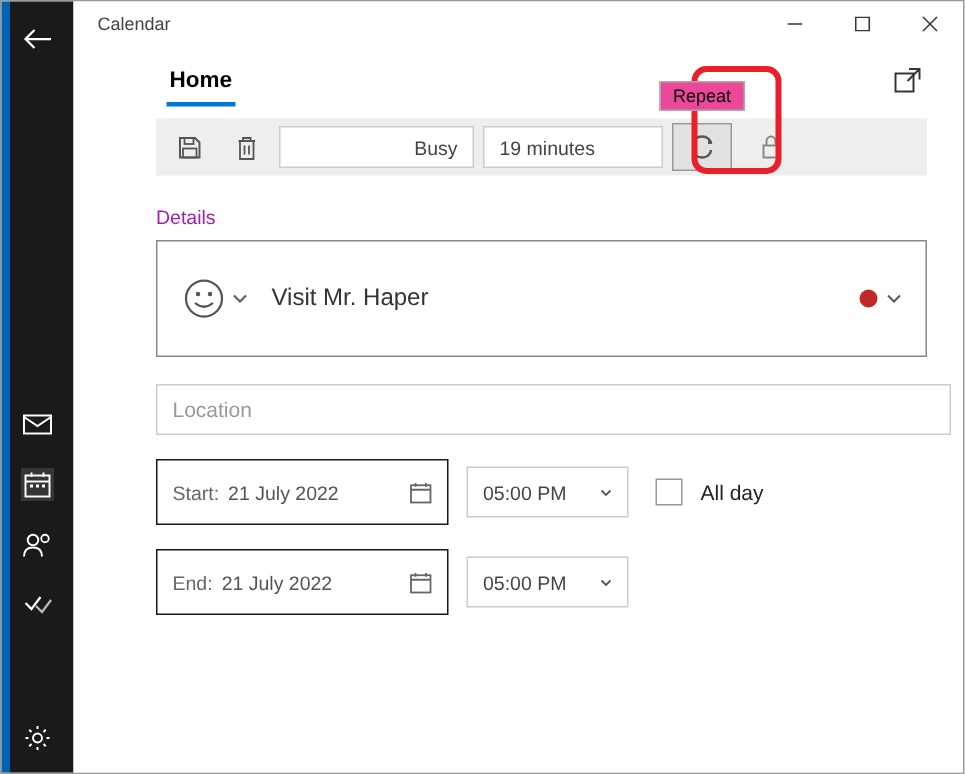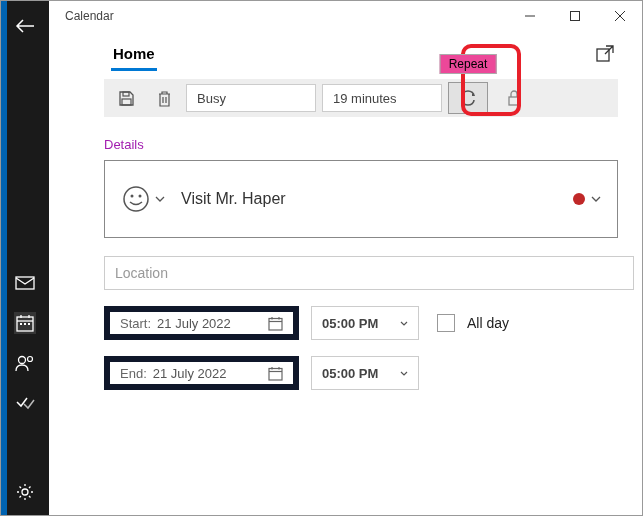--- a/index.html
+++ b/index.html
@@ -24,21 +24,21 @@
   
   .tabs { display: flex; padding: 10px 24px 0 62px; }
   .tab { font-size: 15px; padding: 4px 2px 6px 2px; margin-right: 20px; cursor: pointer; }
   .tab.active { font-weight: 600; border-bottom: 3px solid #0078d4; }
   .tabs-spacer { flex: 1; }
   .popout { width: 26px; height: 26px; display: flex; align-items: center; justify-content: center; font-size: 16px; cursor: pointer; }
   
   .toolbar { background: #eeeeee; margin: 8px 24px 0 55px; height: 38px; display: flex; align-items: center; padding: 0 6px; gap: 6px; position: relative; }
   .tb-btn { width: 32px; height: 30px; display: flex; align-items: center; justify-content: center; cursor: pointer; font-size: 17px; color: #555; }
   .tb-sel { background: #fff; border: 1px solid #ccc; height: 28px; padding: 0 10px; display: flex; align-items: center; font-size: 13px; color: #444; cursor: pointer; }
-  .tb-sel.status { width: 130px; }
+  .tb-sel.status { width: 130px; justify-content: flex-end; }
   .tb-sel.reminder { width: 120px; }
   .tb-lock { width: 32px; height: 30px; display: flex; align-items: center; justify-content: center; font-size: 16px; color: #777; margin-left: 4px; }
   
   .repeat-container { position: relative; }
   .repeat-btn { width: 40px; height: 32px; display: flex; align-items: center; justify-content: center; cursor: pointer; border: 1px solid #999; background: #e2e2e2; }
   .tooltip { position: absolute; top: -28px; left: 50%; transform: translateX(-50%); background: #ec4899; border: 1px solid #aaa; padding: 2px 8px; font-size: 12px; white-space: nowrap; z-index: 20; }
   .highlight-box { position: absolute; border: 4px solid #e8202a; border-radius: 10px; pointer-events: none; z-index: 15; }
   
   .details-label { margin: 20px 24px 8px 55px; font-size: 13px; color: #a21caf; }
   
@@ -46,24 +46,24 @@
   .emoji-picker { display: flex; align-items: center; gap: 4px; cursor: pointer; margin-right: 16px; }
   .emoji { font-size: 28px; color: #444; }
   .chev { font-size: 10px; color: #555; }
   .event-name { font-size: 16px; font-weight: 300; color: #333; flex: 1; }
   .category { display: flex; align-items: center; gap: 6px; cursor: pointer; }
   .cat-dot { width: 12px; height: 12px; border-radius: 50%; background: #c02828; }
   
   .location { margin: 18px 8px 0 55px; border: 1px solid #ccc; height: 34px; padding: 0 10px; display: flex; align-items: center; font-size: 14px; color: #999; }
   
   .row { margin: 16px 24px 0 55px; display: flex; align-items: center; gap: 12px; }
-  .date-field { border: 6px solid #0f172a; height: 34px; width: 195px; display: flex; align-items: center; padding: 0 10px; font-size: 13px; color: #555; cursor: pointer; }
+  .date-field { border: 1px solid #0f172a; height: 44px; width: 195px; display: flex; align-items: center; padding: 0 10px; font-size: 13px; color: #555; cursor: pointer; }
   .date-field .lbl { color: #666; margin-right: 6px; }
   .date-field .cal-icon { margin-left: auto; font-size: 14px; }
-  .time-field { border: 1px solid #ccc; height: 34px; width: 108px; display: flex; align-items: center; padding: 0 10px; font-size: 13px; color: #444; cursor: pointer; font-weight: bold; }
+  .time-field { border: 1px solid #ccc; height: 34px; width: 108px; display: flex; align-items: center; padding: 0 10px; font-size: 13px; color: #444; cursor: pointer; }
   .time-field .chev2 { margin-left: auto; font-size: 9px; }
   .checkbox { width: 18px; height: 18px; border: 1px solid #999; background: #fff; cursor: pointer; margin-left: 6px; }
   .allday-lbl { font-size: 14px; color: #222; }
   
   svg { display: block; }
 </style>
 </head>
 <body>
 
 <div class="taskbar">

